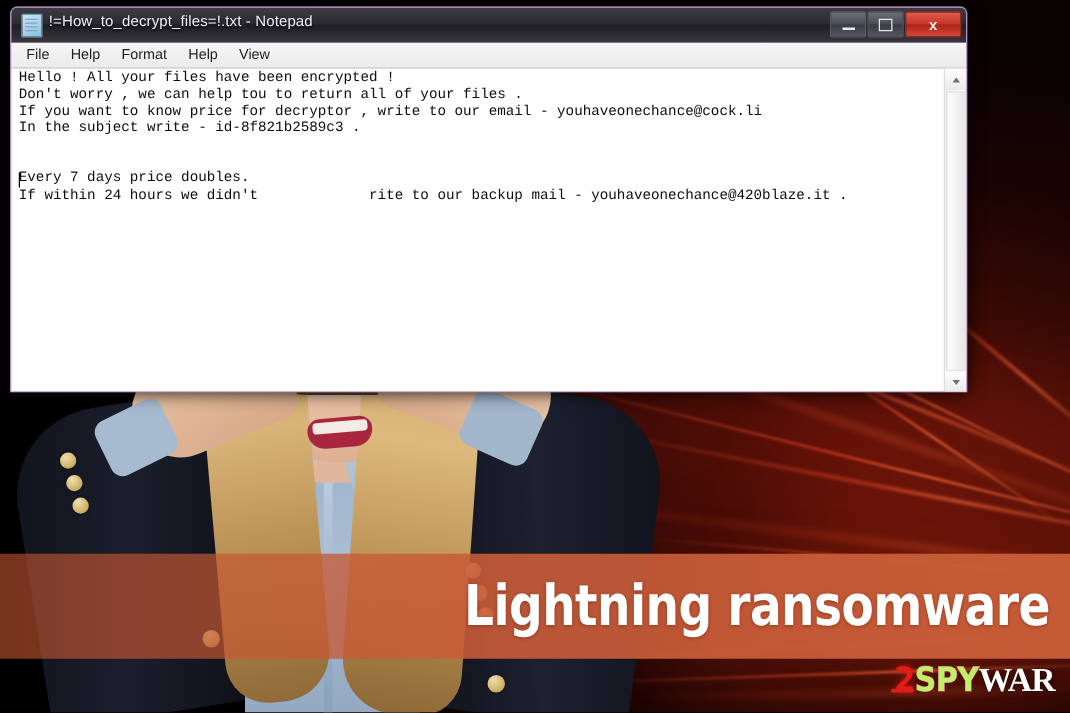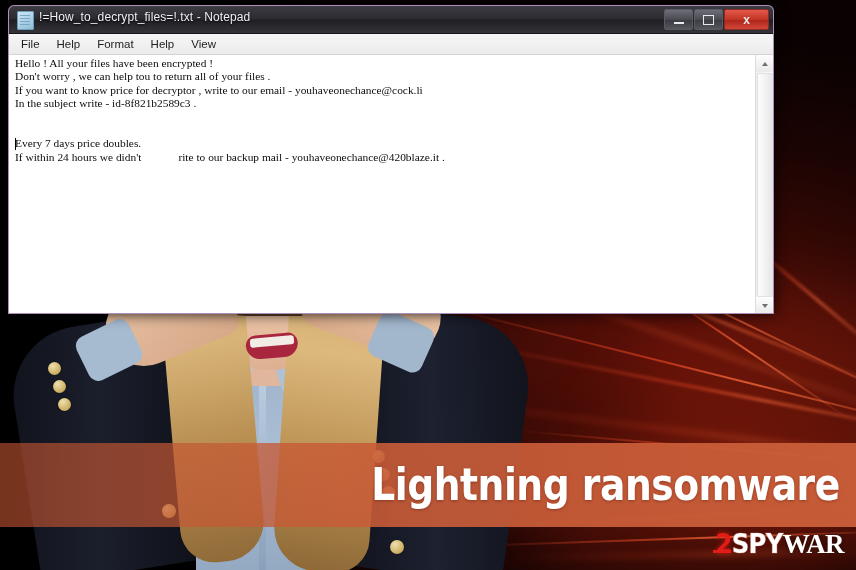--- a/index.html
+++ b/index.html
@@ -82,21 +82,21 @@
     display:flex;align-items:center;justify-content:center;color:#e8e8ee;font-size:10px;line-height:1;}
   .wbtn.close{width:43px;border:1px solid #8d2b22;
     background:linear-gradient(180deg,#e2584a 0%,#c33626 50%,#aa2417 51%,#d4473a 100%);font-size:12px;font-weight:bold;}
   .glyph-min{display:block;width:10px;height:2px;background:#e8e8ee;margin-top:6px;}
   .glyph-max{display:block;width:9px;height:8px;border:1.5px solid #e8e8ee;}
   .np-menu{height:20px;background:linear-gradient(180deg,#f6f6f6,#ebebeb);
     border-bottom:1px solid #d4d4d4;display:flex;align-items:center;padding-left:12px;gap:17px;}
   .np-menu span{font-size:11.5px;color:#1d1d1d;}
   .np-body{position:relative;height:259px;background:#fff;}
   .np-text{position:absolute;left:6px;top:2px;right:20px;
-    font-family:Liberation Serif, serif;font-size:11.4px;line-height:13.4px;
+    font-family:Liberation Mono, monospace;font-size:11.4px;line-height:13.4px;
     color:#0b0b0b;white-space:pre;}
   .caret{position:absolute;left:6px;top:83px;width:1px;height:12px;background:#000;}
   .np-scroll{position:absolute;right:0;top:0;width:17px;height:259px;
     background:linear-gradient(90deg,#f0f0f0,#fafafa);border-left:1px solid #dcdcdc;}
   .sb-arrow{position:absolute;left:0;width:17px;height:17px;
     background:linear-gradient(180deg,#fdfdfd,#eaeaea);display:flex;align-items:center;justify-content:center;}
   .sb-arrow.up{top:0;}
   .sb-arrow.down{bottom:0;}
   .sb-tri{width:0;height:0;border-left:3.5px solid transparent;border-right:3.5px solid transparent;}
   .sb-tri.u{border-bottom:4.5px solid #707070;}
@@ -111,21 +111,21 @@
     font-family:"DejaVu Sans Condensed","Liberation Sans Narrow","Liberation Sans",sans-serif;
     letter-spacing:-0.5px;transform:scaleX(.93);transform-origin:right center;
     text-shadow:0 1px 3px rgba(90,25,10,.45);white-space:nowrap;}
 
   
   .logo{position:absolute;right:12px;bottom:12px;display:flex;align-items:baseline;
     font-family:"DejaVu Sans Condensed","Liberation Sans Narrow","Liberation Sans",sans-serif;
     font-weight:bold;font-size:27px;letter-spacing:-0.6px;line-height:1;}
   .logo .d2{color:#e41b17;position:relative;text-shadow:0 0 5px rgba(230,30,20,.8);}
   .logo .d2:after{content:"";position:absolute;left:-2px;bottom:4px;width:18px;height:3px;background:#e41b17;}
-  .logo .spy{color:#ffffff;-webkit-text-stroke:.7px rgba(255,190,185,.55);}
+  .logo .spy{color:#bef264;-webkit-text-stroke:.7px rgba(255,190,185,.55);}
   .logo .war{color:#fff;text-shadow:0 0 5px rgba(0,0,0,.6);font-family:Liberation Serif, serif;}
 </style>
 </head>
 <body>
 
 <div id="stage">
 
   <div class="bg-base"></div>
   <div class="streaks">
     <div class="glow" style="left:640px;top:300px;width:320px;height:230px;background:#7d1a0b;opacity:.55;"></div>

